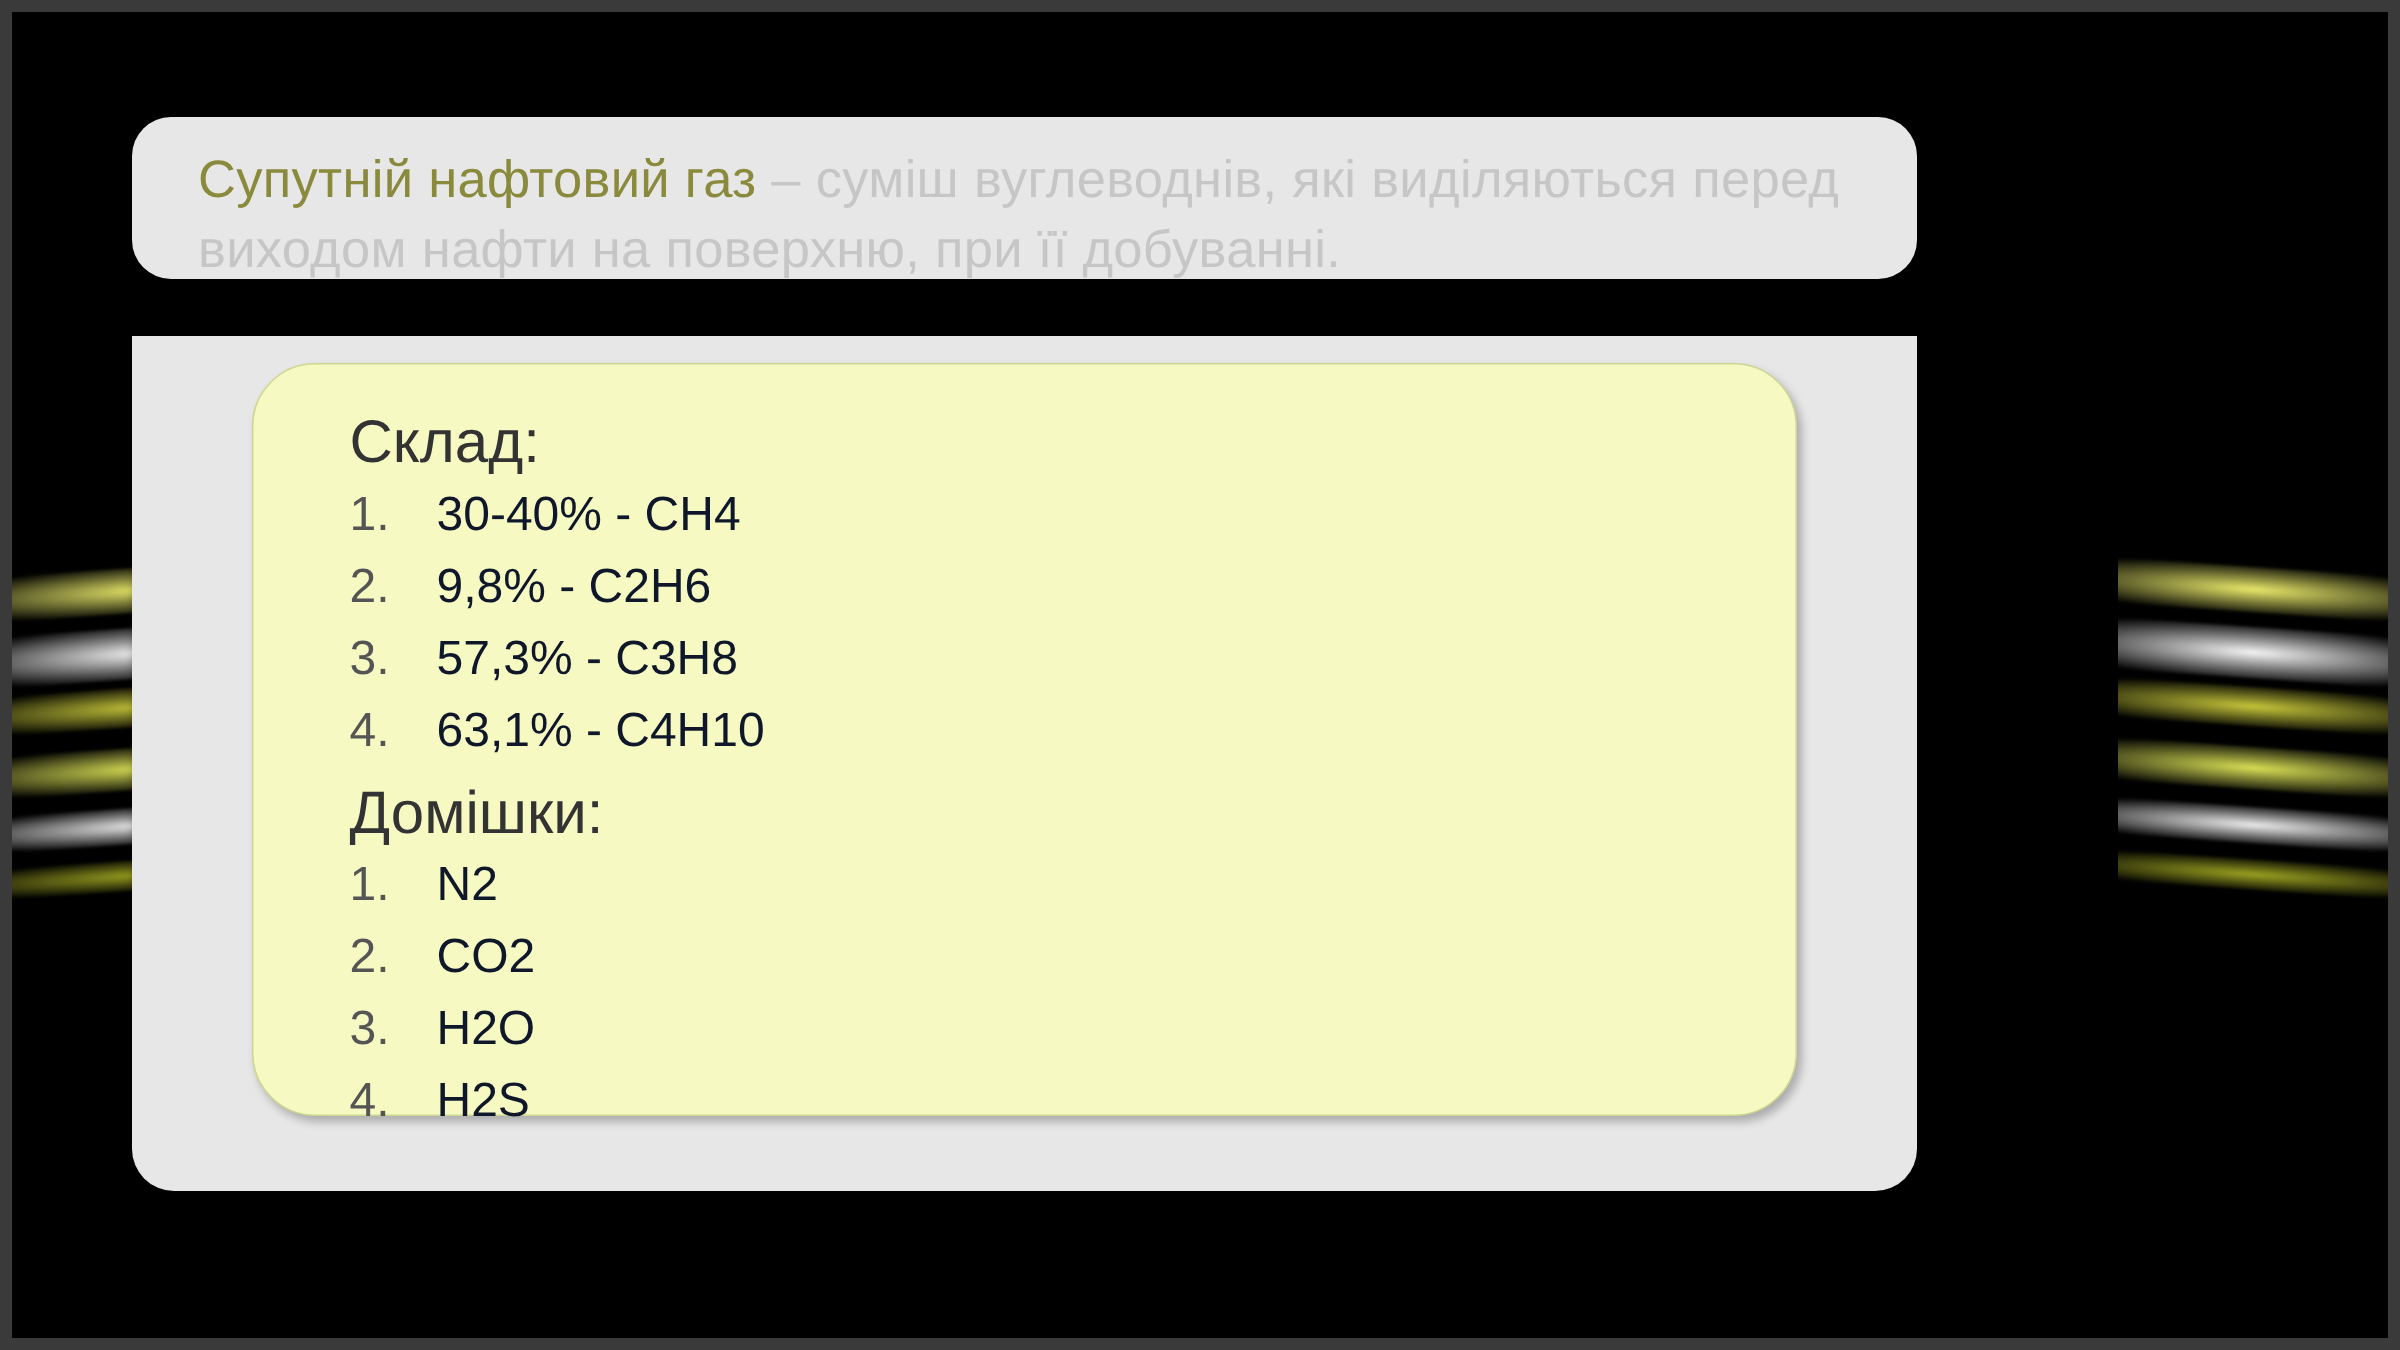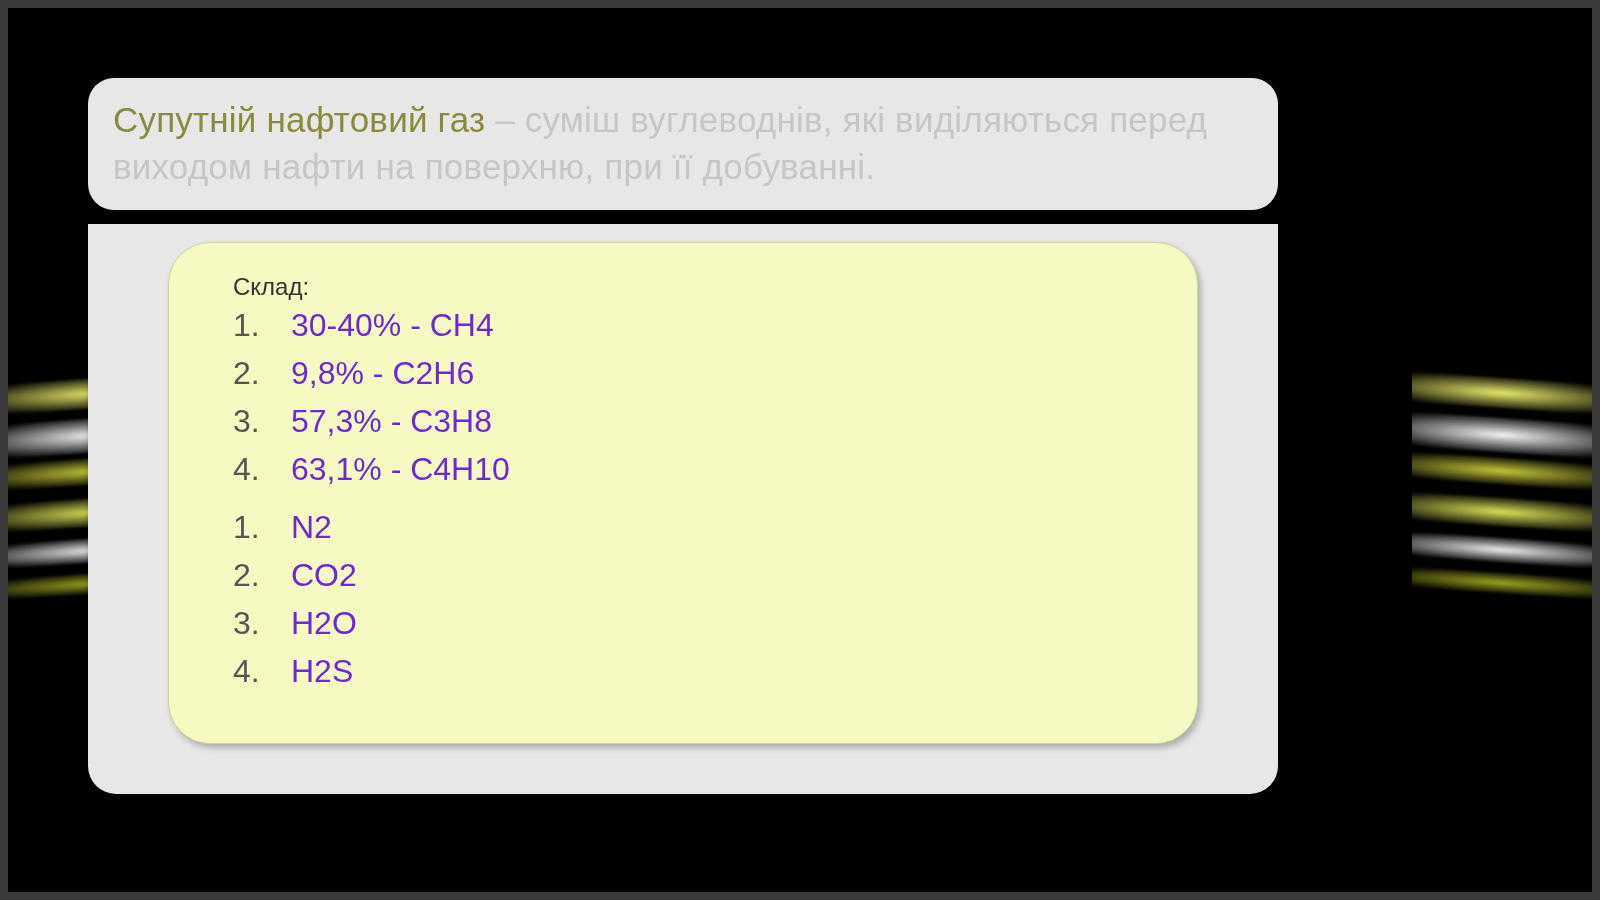--- a/index.html
+++ b/index.html
@@ -42,24 +42,24 @@
     .b3 { top: 110px; background: radial-gradient(ellipse at center, #c4c43a 0%, rgba(0,0,0,0) 85%); height: 26px; }
     .b4 { top: 150px; background: radial-gradient(ellipse at center, #d8de55 0%, rgba(0,0,0,0) 85%); height: 28px; }
     .b5 { top: 190px; background: radial-gradient(ellipse at center, #ebebeb 0%, rgba(0,0,0,0) 85%); height: 24px; }
     .b6 { top: 225px; background: radial-gradient(ellipse at center, #9aa020 0%, rgba(0,0,0,0) 85%); height: 20px; }
 
     .header-card {
       position: absolute;
       top: 70px;
       left: 80px;
       width: 1190px;
-      height: 132px;
+      height: 108px;
       background: #e7e7e7;
       border-radius: 26px;
-      padding: 18px 28px 20px 25px;
+      padding: 18px 28px 20px 44px;
       box-shadow: 3px 4px 6px rgba(0,0,0,0.5);
     }
     .header-line {
       font-size: 35px;
       line-height: 1.35;
       letter-spacing: 0.2px;
     }
     .header-strong { color: #8a8a3c; }
     .header-faint { color: #c6c6c6; }
 
@@ -79,35 +79,35 @@
       left: 80px;
       right: 80px;
       bottom: 50px;
       background: #f6f9c2;
       border: 1px solid #cfd690;
       border-radius: 42px;
       box-shadow: 3px 4px 6px rgba(0,0,0,0.25);
       padding: 28px 48px 28px 64px;
     }
     .section-label {
-      font-size: 24px;
+      font-size: 40px;
       color: #333;
       margin-top: 2px;
     }
     .section-label + ol { margin-top: 2px; }
     ol.list {
       list-style: none;
       counter-reset: li;
       margin: 0 0 10px 0;
       padding: 0;
     }
     ol.list li {
       counter-increment: li;
       font-size: 32px;
-      color: #6d28d9;
+      color: #0f172a;
       line-height: 1.5;
       padding-left: 58px;
       position: relative;
     }
     ol.list li::before {
       content: counter(li) ".";
       position: absolute;
       left: 0;
       color: #555;
     }
@@ -142,20 +142,21 @@
 
   <div class="body-card">
     <div class="inner-card">
       <div class="section-label">Склад:</div>
       <ol class="list">
         <li>30-40% - СН4</li>
         <li>9,8% - С2Н6</li>
         <li>57,3% - С3Н8</li>
         <li>63,1% - С4Н10</li>
       </ol>
+      <div class="section-label">Домішки:</div>
       <ol class="list">
         <li>N2</li>
         <li>CO2</li>
         <li>H2O</li>
         <li>H2S</li>
       </ol>
     </div>
   </div>
 
 </div>

